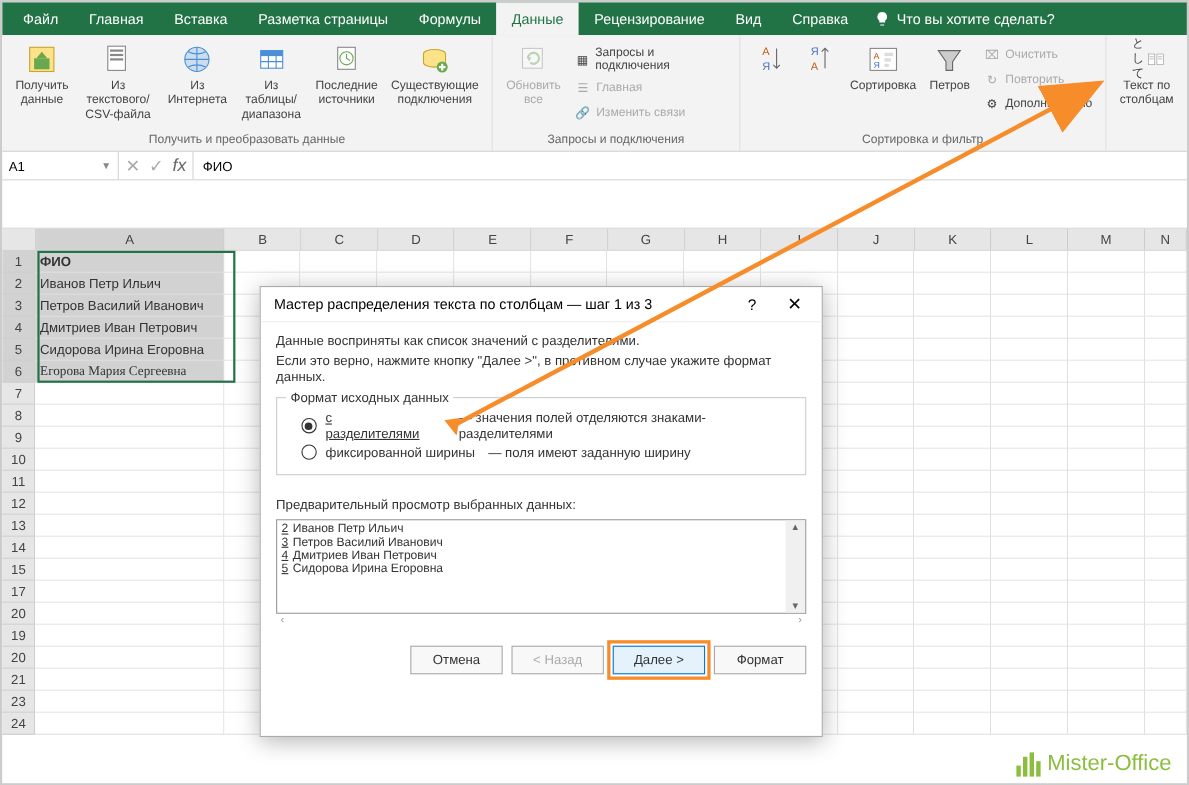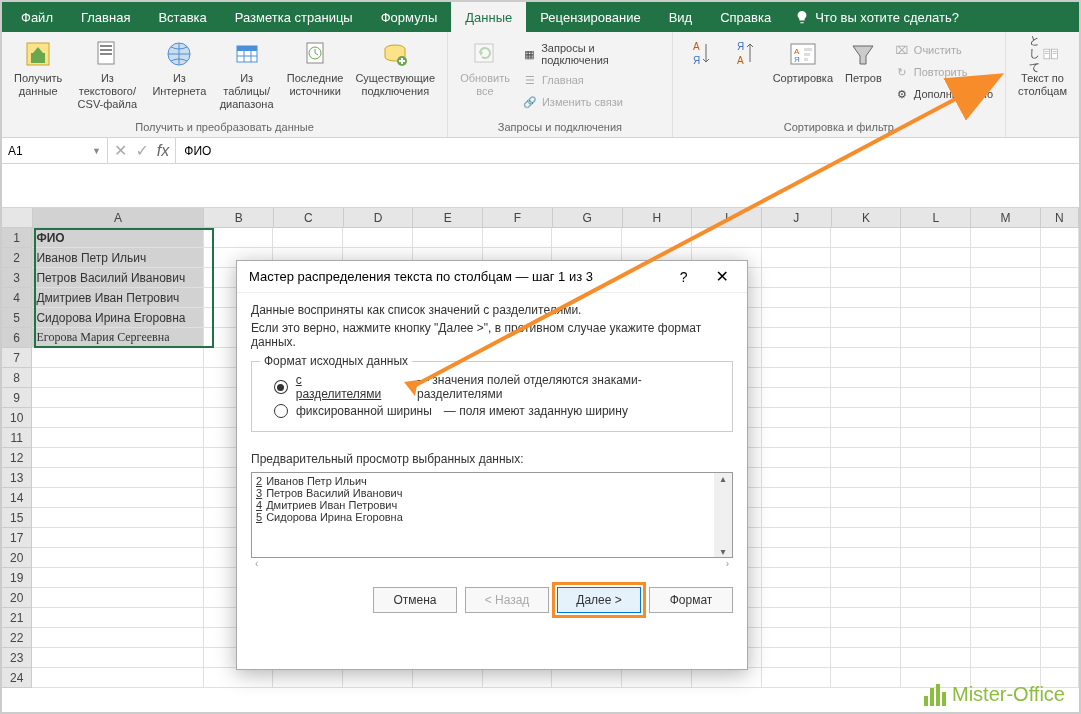--- a/index.html
+++ b/index.html
@@ -647,37 +647,20 @@
         <div class="cell" style="width: 73px;"></div>
         <div class="cell" style="width: 73px;"></div>
         <div class="cell" style="width: 73px;"></div>
         <div class="cell" style="width: 73px;"></div>
         <div class="cell" style="width: 73px;"></div>
         <div class="cell" style="width: 73px;"></div>
         <div class="cell" style="width: 73px;"></div>
         <div class="cell" style="width: 40px;"></div>
       </div>
       <div class="row">
-        <div class="row-header">22</div>
-        <div class="cell" style="width: 180px;"></div>
-        <div class="cell" style="width: 73px;"></div>
-        <div class="cell" style="width: 73px;"></div>
-        <div class="cell" style="width: 73px;"></div>
-        <div class="cell" style="width: 73px;"></div>
-        <div class="cell" style="width: 73px;"></div>
-        <div class="cell" style="width: 73px;"></div>
-        <div class="cell" style="width: 73px;"></div>
-        <div class="cell" style="width: 73px;"></div>
-        <div class="cell" style="width: 73px;"></div>
-        <div class="cell" style="width: 73px;"></div>
-        <div class="cell" style="width: 73px;"></div>
-        <div class="cell" style="width: 73px;"></div>
-        <div class="cell" style="width: 40px;"></div>
-      </div>
-      <div class="row">
         <div class="row-header">23</div>
         <div class="cell" style="width: 180px;"></div>
         <div class="cell" style="width: 73px;"></div>
         <div class="cell" style="width: 73px;"></div>
         <div class="cell" style="width: 73px;"></div>
         <div class="cell" style="width: 73px;"></div>
         <div class="cell" style="width: 73px;"></div>
         <div class="cell" style="width: 73px;"></div>
         <div class="cell" style="width: 73px;"></div>
         <div class="cell" style="width: 73px;"></div>

